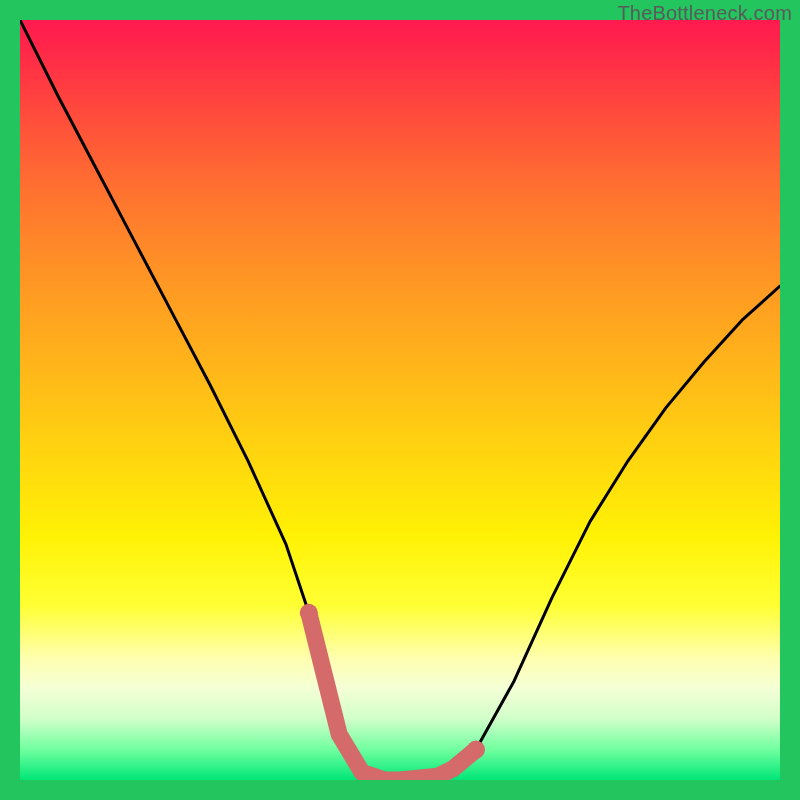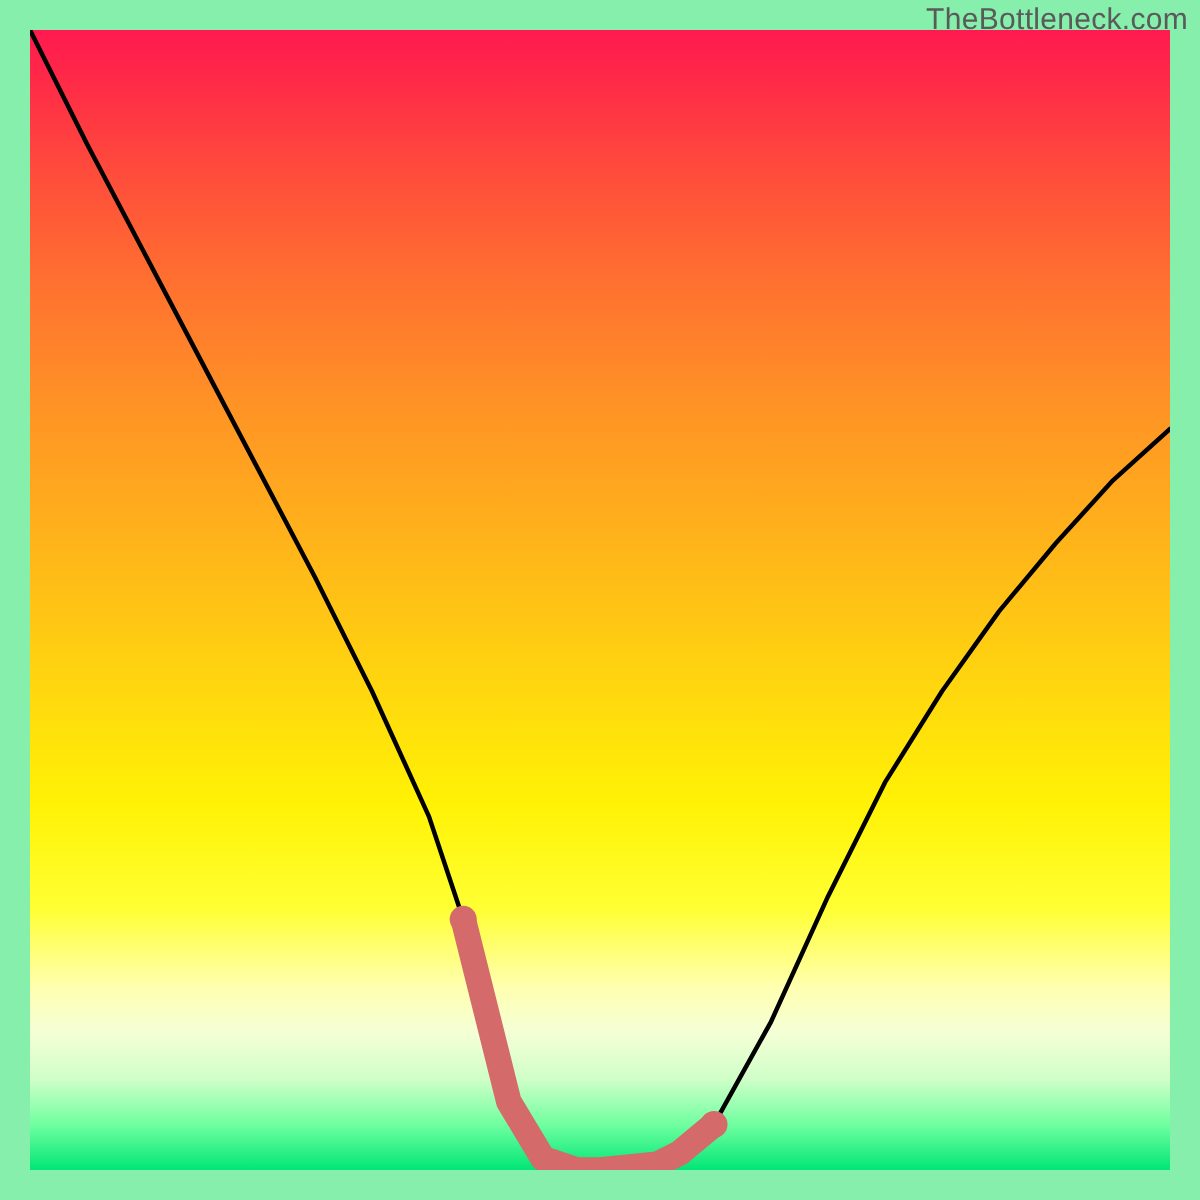--- a/index.html
+++ b/index.html
@@ -10,21 +10,21 @@
     background: #000;
     overflow: hidden;
     font-family: Arial, Helvetica, sans-serif;
   }
   .frame {
     position: absolute;
     left: 0;
     top: 0;
     width: 800px;
     height: 800px;
-    background: #86efac;
+    background: #22c55e;
   }
   .plot-area {
     position: absolute;
     left: 20px;
     top: 20px;
     width: 760px;
     height: 760px;
     overflow: hidden;
   }
   .gradient-bg {

